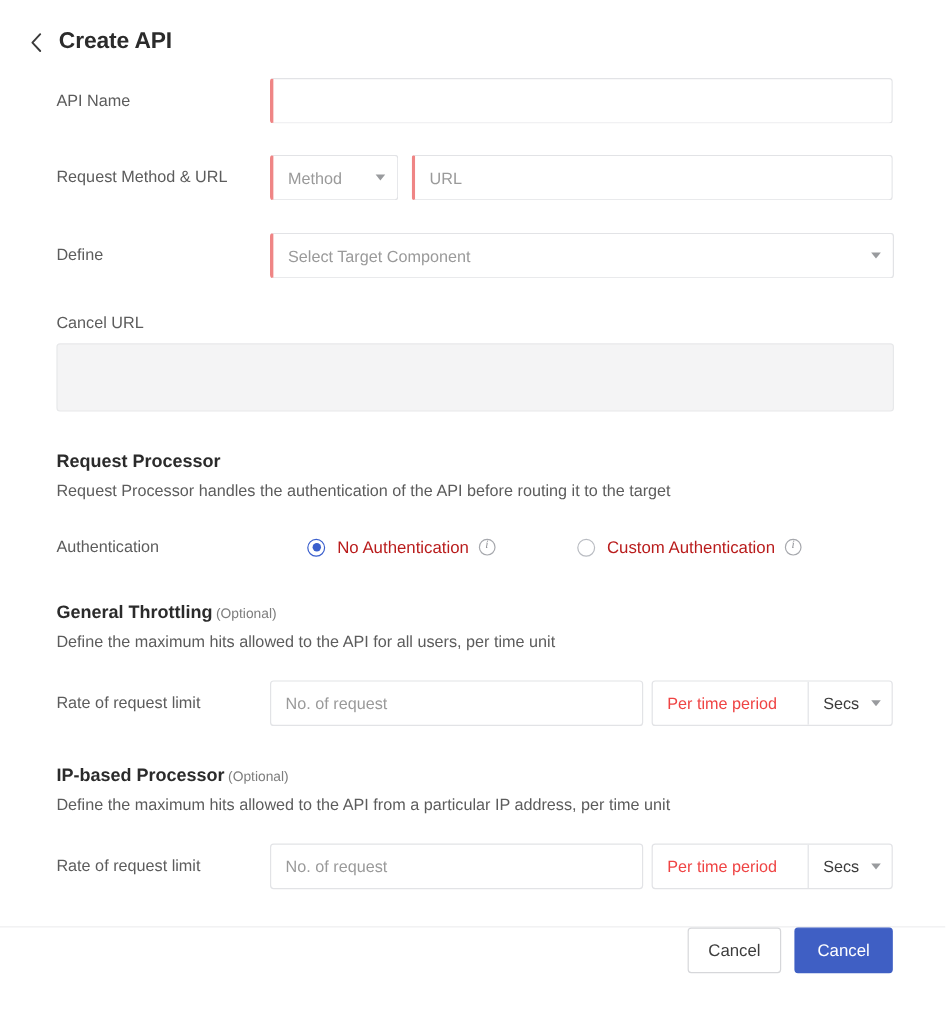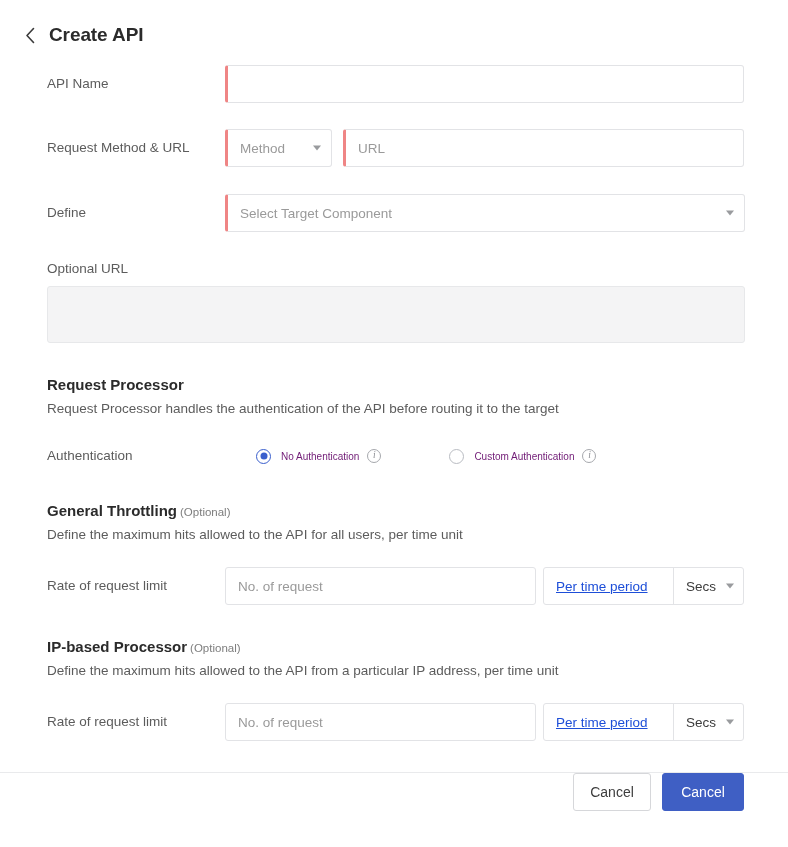--- a/index.html
+++ b/index.html
@@ -171,22 +171,22 @@
   .radio.checked::after {
     content: "";
     position: absolute;
     left: 50%; top: 50%;
     transform: translate(-50%, -50%);
     width: 7px; height: 7px;
     border-radius: 50%;
     background: #3a5fcd;
   }
   .radio-label {
-    font-size: 10px;
-    color: #701a75;
+    font-size: 14px;
+    color: #b91c1c;
     margin-right: 8px;
   }
   .info-icon {
     width: 14px; height: 14px;
     border-radius: 50%;
     border: 1px solid #a6a8ad;
     color: #8c8e93;
     font-size: 9.5px;
     font-style: italic;
     font-family: "Liberation Serif", serif;
@@ -211,22 +211,21 @@
     border-radius: 3px;
     height: 38px;
     overflow: hidden;
   }
   .throttle-period {
     width: 129px;
     display: flex;
     align-items: center;
     padding: 0 12px;
     font-size: 13.5px;
-    color: #1d4ed8;
-    text-decoration: underline;
+    color: #ef4444;
   }
   .throttle-unit {
     position: relative;
     width: 70px;
     border-left: 1px solid #e2e3e6;
     display: flex;
     align-items: center;
     padding: 0 12px;
     font-size: 13.5px;
     color: #3b3b3b;
@@ -318,21 +317,21 @@
         <div class="sel-target">
           <div class="inp req">
             <span class="placeholder-txt">Select Target Component</span>
           </div>
           <span class="caret"></span>
         </div>
       </div>
     </div>
 
     <div class="preview-block">
-      <div class="preview-label">Optional URL</div>
+      <div class="preview-label">Cancel URL</div>
       <div class="preview-box"></div>
     </div>
 
     <div class="section">
       <div class="section-title">Request Processor</div>
       <div class="section-desc">Request Processor handles the authentication of the API before routing it to the target</div>
 
       <div class="row row-auth">
         <div class="row-label">Authentication</div>
         <div class="field-area">

